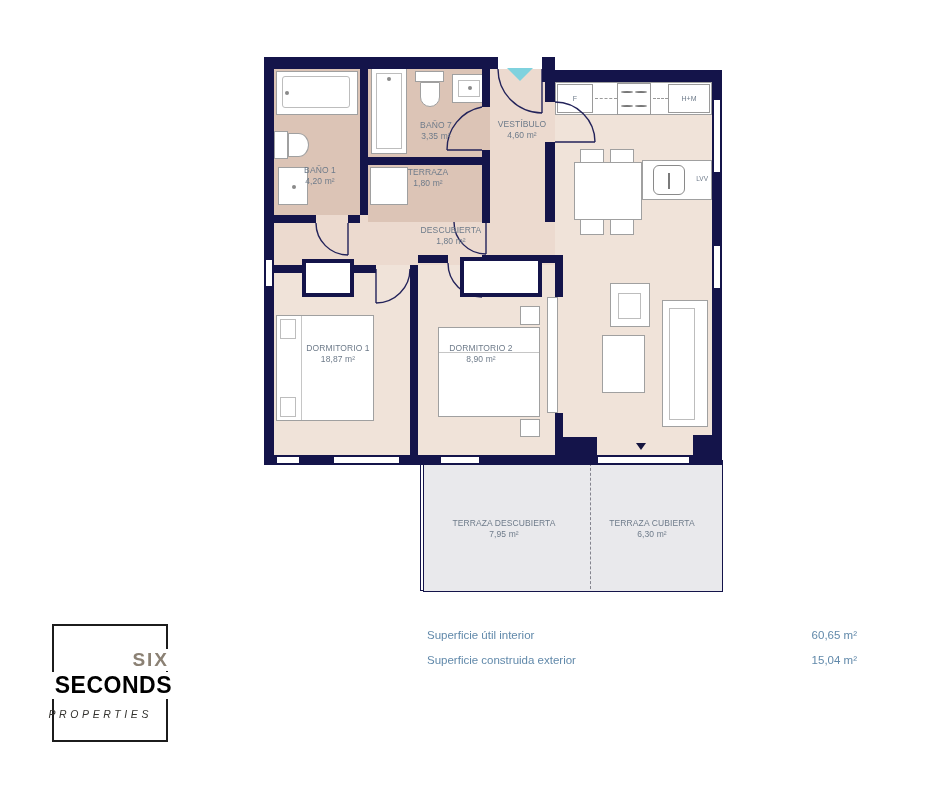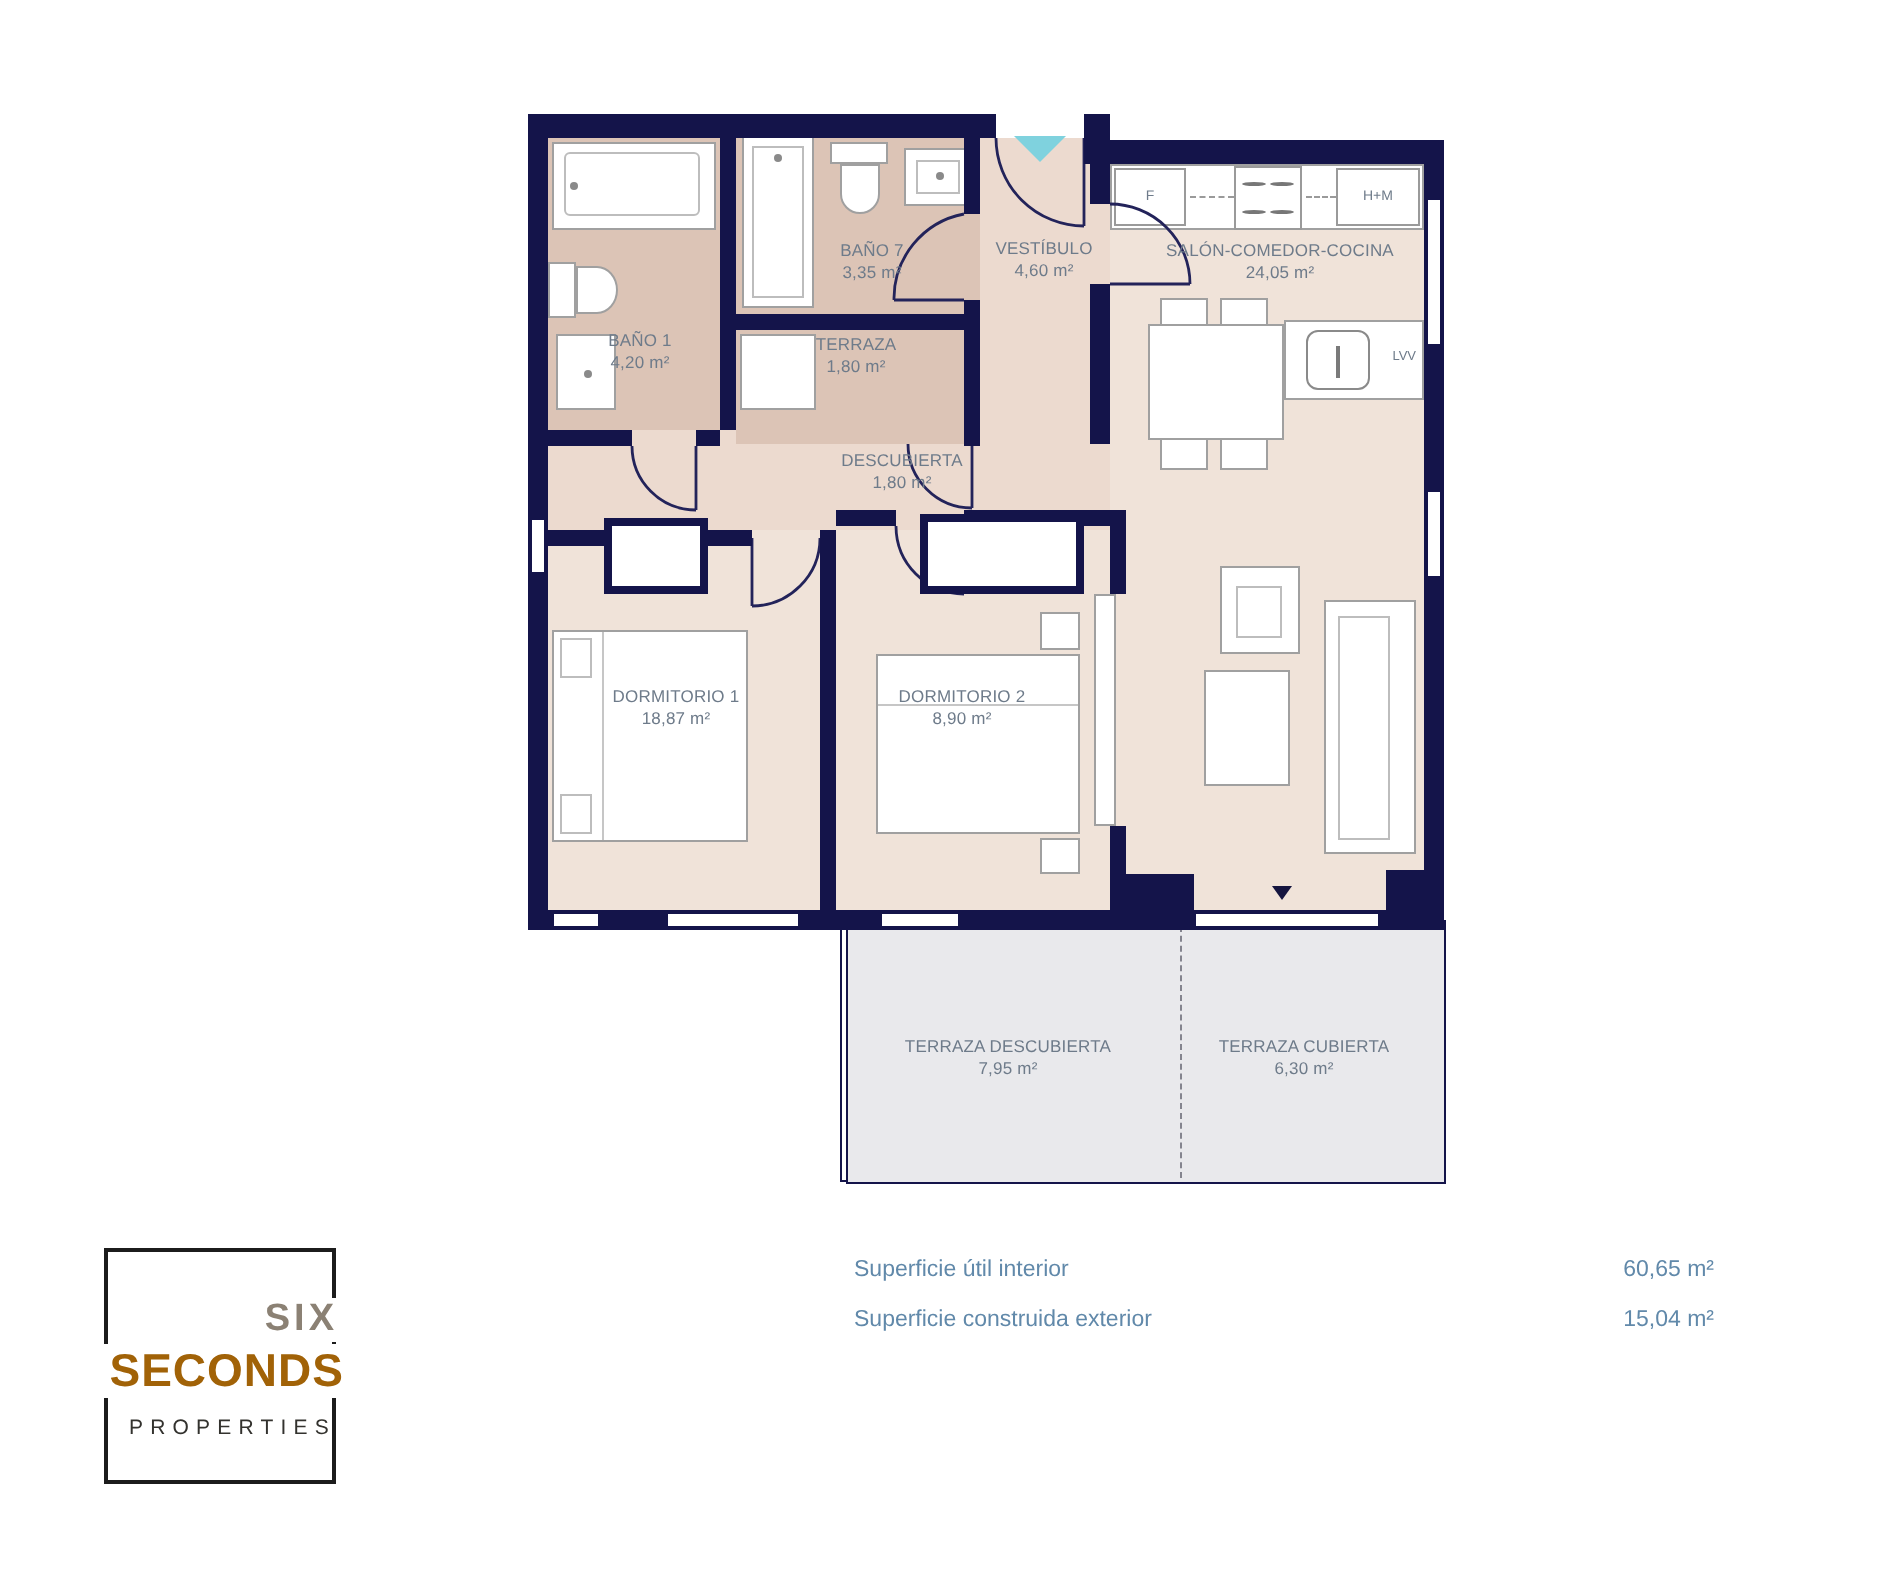--- a/index.html
+++ b/index.html
@@ -53,24 +53,24 @@
     border:1px solid #14144a; background:#e9e9ec; }
   .terr-divider { position:absolute; left:166px; top:2px; bottom:2px; width:0;
     border-left:1.3px dashed #84848e; }
 
   .logo { position:absolute; left:52px; top:624px; width:116px; height:118px;
     border:2px solid #1c1c1c; }
   .logo-text { position:absolute; right:-6px; top:23px; display:flex;
     flex-direction:column; align-items:flex-end; }
   .logo-six { font-size:19px; font-weight:bold; color:#8b8174; letter-spacing:2px;
     background:#fff; padding-left:6px; margin-right:3px; }
-  .logo-seconds { font-size:23px; font-weight:bold; color:#a16207; letter-spacing:.5px;
+  .logo-seconds { font-size:23px; font-weight:bold; color:#000000; letter-spacing:.5px;
     background:#fff; padding-left:6px; margin-top:1px; }
   .logo-props { font-size:10.5px; color:#33322e; letter-spacing:3.6px; margin-top:9px;
-    margin-right:4px; }
+    margin-right:20px;font-style:italic; }
 
   .summary { position:absolute; left:427px; top:622px; width:430px; }
   .srow { display:flex; justify-content:space-between; align-items:center;
     height:25px; font-size:11.5px; color:#6189aa; }
 </style>
 </head>
 <body>
 
 <div class="plan">
 
@@ -218,24 +218,20 @@
       <span>1,80 m²</span>
   </div>
   <div class="rlabel" style="left:216px;top:62px;width:84px">
     <span>VESTÍBULO</span>
       <span>4,60 m²</span>
   </div>
   <div class="rlabel" style="left:130px;top:168px;width:114px">
     <span>DESCUBIERTA</span>
       <span>1,80 m²</span>
   </div>
-  <div class="rlabel" style="left:300px;top:63px;width:152px">
-    <span>SALÓN-COMEDOR-COCINA</span>
-      <span>24,05 m²</span>
-  </div>
   <div class="rlabel" style="left:22px;top:286px;width:104px">
     <span>DORMITORIO 1</span>
       <span>18,87 m²</span>
   </div>
   <div class="rlabel" style="left:162px;top:286px;width:110px">
     <span>DORMITORIO 2</span>
       <span>8,90 m²</span>
   </div>
   <div class="rlabel" style="left:168px;top:461px;width:144px">
     <span>TERRAZA DESCUBIERTA</span>

